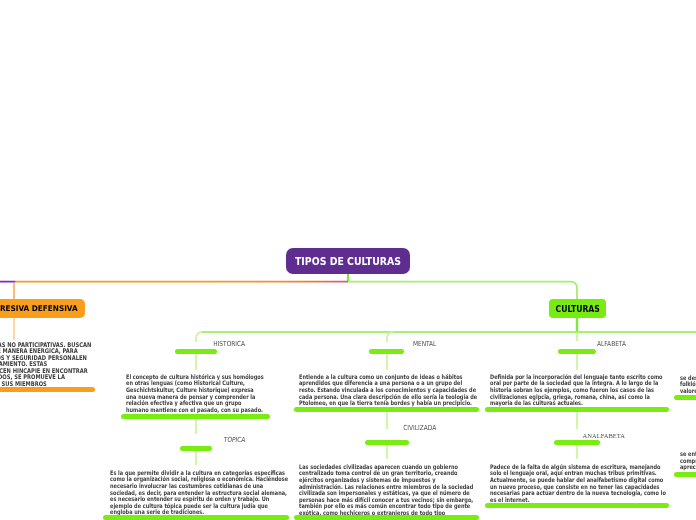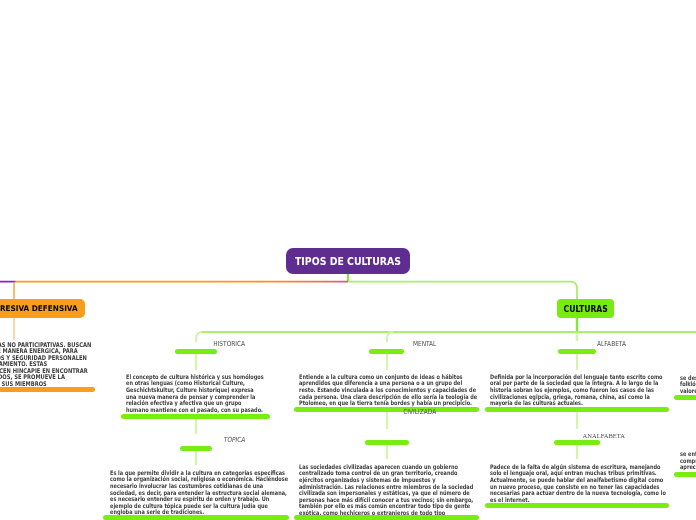--- a/index.html
+++ b/index.html
@@ -11,21 +11,21 @@
 
   .node{position:absolute;transform:translateZ(0);display:flex;align-items:center;justify-content:center;
         font-weight:bold;white-space:nowrap;box-sizing:border-box;z-index:4;}
   #root{left:286px;top:248px;width:124px;height:26px;background:#5f2d8f;color:#fff;
         border-radius:7px;font-size:10px;letter-spacing:0px;}
   #root span{display:inline-block;transform:scaleX(1.04) translateZ(0);}
   #orangeNode{left:-19px;top:299px;width:104px;height:19px;background:#f99d1c;color:#000;
         border-radius:5px;font-size:7.8px;letter-spacing:0px;}
   #orangeNode span{display:inline-block;transform:scaleX(1.04) translateZ(0);}
   #greenNode{left:549px;top:299px;width:57px;height:19px;background:#76ec13;color:#000;
-        border-radius:4px;font-size:8.4px;letter-spacing:0px;margin-left:8px;}
+        border-radius:4px;font-size:8.4px;letter-spacing:0px;}
   #greenNode span{display:inline-block;transform:scaleX(1.02) translateZ(0);}
 
   .lbl{position:absolute;font-size:7px;line-height:8px;color:#4e4e4e;
        text-align:right;white-space:nowrap;font-weight:normal;z-index:3;}
   .lbl span{display:inline-block;transform:scaleX(0.93) translateZ(0);}
   .bar{position:absolute;height:5px;border-radius:2.5px;background:#79ed12;z-index:3;}
   .bar.o{background:#f99d1c;}
   .para{position:absolute;z-index:3;white-space:nowrap;color:#3d3d3d;font-weight:bold;
         font-size:6.2px;line-height:6.6px;}
   .para span{display:block;transform:scaleX(0.895) translateZ(0);transform-origin:left center;}
@@ -141,21 +141,21 @@
   <div class="para" style="left:110px;top:469.9px;">
       <span>Es la que permite dividir a la cultura en categorías específicas</span>
       <span>como la organización social, religiosa o económica. Haciéndose</span>
       <span>necesario involucrar las costumbres cotidianas de una</span>
       <span>sociedad, es decir, para entender la estructura social alemana,</span>
       <span>es necesario entender su espíritu de orden y trabajo. Un</span>
       <span>ejemplo de cultura tópica puede ser la cultura judía que</span>
       <span>engloba una serie de tradiciones.</span>
     </div>
   <div class="bar" style="left:103px;top:515px;width:186px;"></div>
-  <div class="lbl" style="left:337px;top:408px;width:100px;"><span>CIVILIZADA</span></div>
+  <div class="lbl" style="left:337px;top:424px;width:100px;"><span>CIVILIZADA</span></div>
   <div class="bar" style="left:365px;top:440px;width:44px;"></div>
   <div class="para" style="left:299px;top:463.9px;">
       <span>Las sociedades civilizadas aparecen cuando un gobierno</span>
       <span>centralizado toma control de un gran territorio, creando</span>
       <span>ejércitos organizados y sistemas de impuestos y</span>
       <span>administración. Las relaciones entre miembros de la sociedad</span>
       <span>civilizada son impersonales y estáticas, ya que el número de</span>
       <span>personas hace más difícil conocer a tus vecinos; sin embargo,</span>
       <span>también por ello es más común encontrar todo tipo de gente</span>
       <span>exótica, como hechiceros o extranjeros de todo tipo</span>

